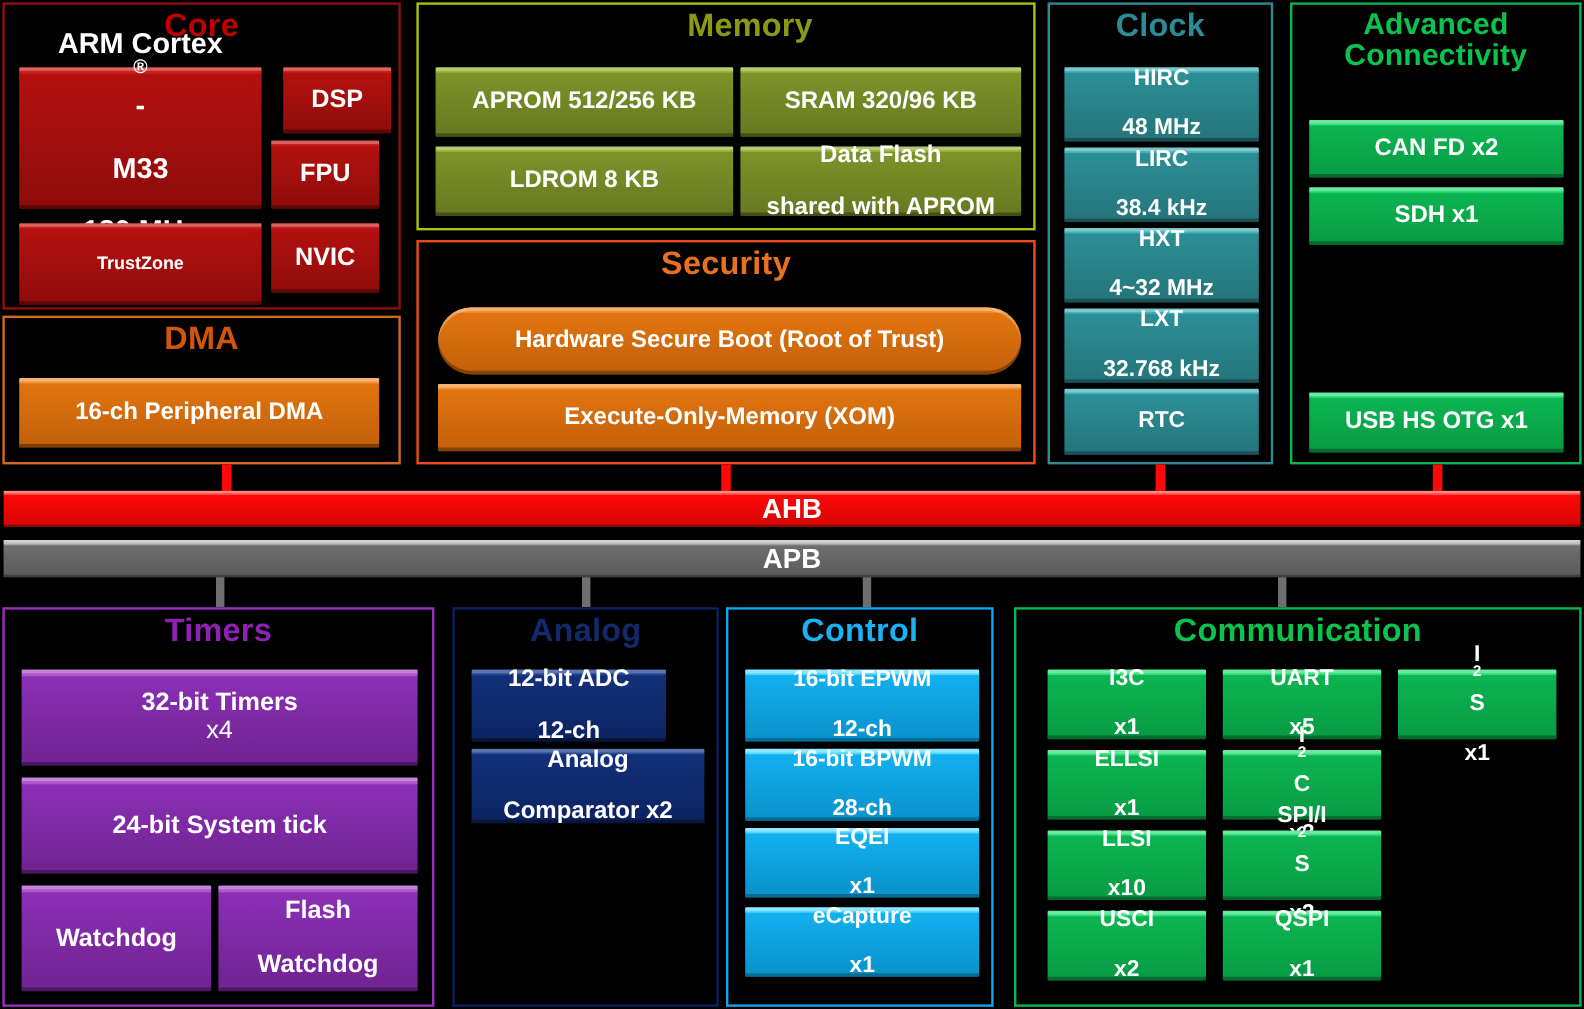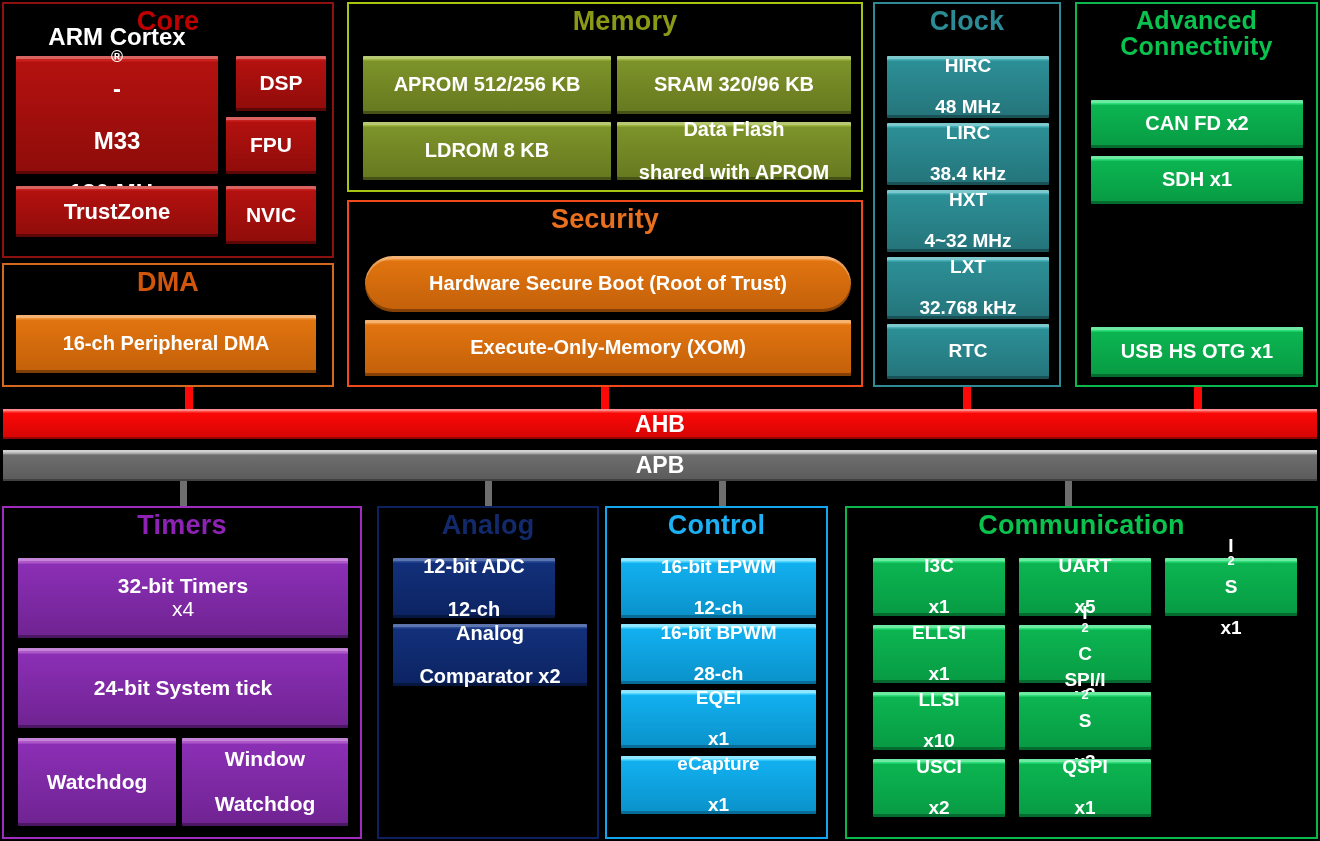--- a/index.html
+++ b/index.html
@@ -41,21 +41,21 @@
   </div>
 
   <div class="blk" style="left:232px;top:52px;width:90px;height:55px;font-size:21px;
               background:linear-gradient(#c9201d 0 4px,#b3110f 5px,#8e0c0a 100%);
               box-shadow:inset 0 3px 0 rgba(255,255,255,.30),inset 0 -3px 0 rgba(0,0,0,.35);">DSP</div>
 
   <div class="blk" style="left:222px;top:113px;width:90px;height:57px;font-size:21px;
               background:linear-gradient(#c9201d 0 4px,#b3110f 5px,#8e0c0a 100%);
               box-shadow:inset 0 3px 0 rgba(255,255,255,.30),inset 0 -3px 0 rgba(0,0,0,.35);">FPU</div>
 
-  <div class="blk" style="left:12px;top:182px;width:202px;height:51px;font-size:22px;
+  <div class="blk" style="left:12px;top:182px;width:202px;height:68px;font-size:15px;
               background:linear-gradient(#c9201d 0 4px,#b3110f 5px,#8e0c0a 100%);
               box-shadow:inset 0 3px 0 rgba(255,255,255,.30),inset 0 -3px 0 rgba(0,0,0,.35);">TrustZone</div>
 
   <div class="blk" style="left:222px;top:182px;width:90px;height:58px;font-size:21px;
               background:linear-gradient(#c9201d 0 4px,#b3110f 5px,#8e0c0a 100%);
               box-shadow:inset 0 3px 0 rgba(255,255,255,.30),inset 0 -3px 0 rgba(0,0,0,.35);">NVIC</div>
 </div>
 
 <div class="panel" style="left:2px;top:263px;width:332px;height:124px;border-color:#d2691e;">
   <div class="panel-title" style="color:#d2550c;font-size:27px;margin-top:4px;">DMA</div>
@@ -190,21 +190,21 @@
               background:linear-gradient(#ad57c9 0 5px,#8b2fb5 6px,#6f2391 100%);
               box-shadow:inset 0 3px 0 rgba(255,255,255,.28),inset 0 -3px 0 rgba(0,0,0,.32);">24-bit System  tick</div>
 
   <div class="blk" style="left:14px;top:230px;width:158px;height:88px;font-size:21px;
               background:linear-gradient(#ad57c9 0 5px,#8b2fb5 6px,#6f2391 100%);
               box-shadow:inset 0 3px 0 rgba(255,255,255,.28),inset 0 -3px 0 rgba(0,0,0,.32);">Watchdog</div>
 
   <div class="blk" style="left:178px;top:230px;width:166px;height:88px;font-size:21px;
               background:linear-gradient(#ad57c9 0 5px,#8b2fb5 6px,#6f2391 100%);
               box-shadow:inset 0 3px 0 rgba(255,255,255,.28),inset 0 -3px 0 rgba(0,0,0,.32);">
-    <span><span>Window</span><br>
+    <span><span>Flash</span><br>
           <span>Watchdog</span></span>
   </div>
 </div>
 
 <div class="panel" style="left:377px;top:506px;width:222px;height:333px;border-color:#0d2060;">
   <div class="panel-title" style="color:#122a6b;font-size:27px;margin-top:4px;">Analog</div>
 
   <div class="blk" style="left:14px;top:50px;width:162px;height:60px;font-size:20px;
               background:linear-gradient(#2a4a96 0 4px,#12307a 5px,#0c2361 100%);
               box-shadow:inset 0 3px 0 rgba(255,255,255,.24),inset 0 -3px 0 rgba(0,0,0,.35);">

